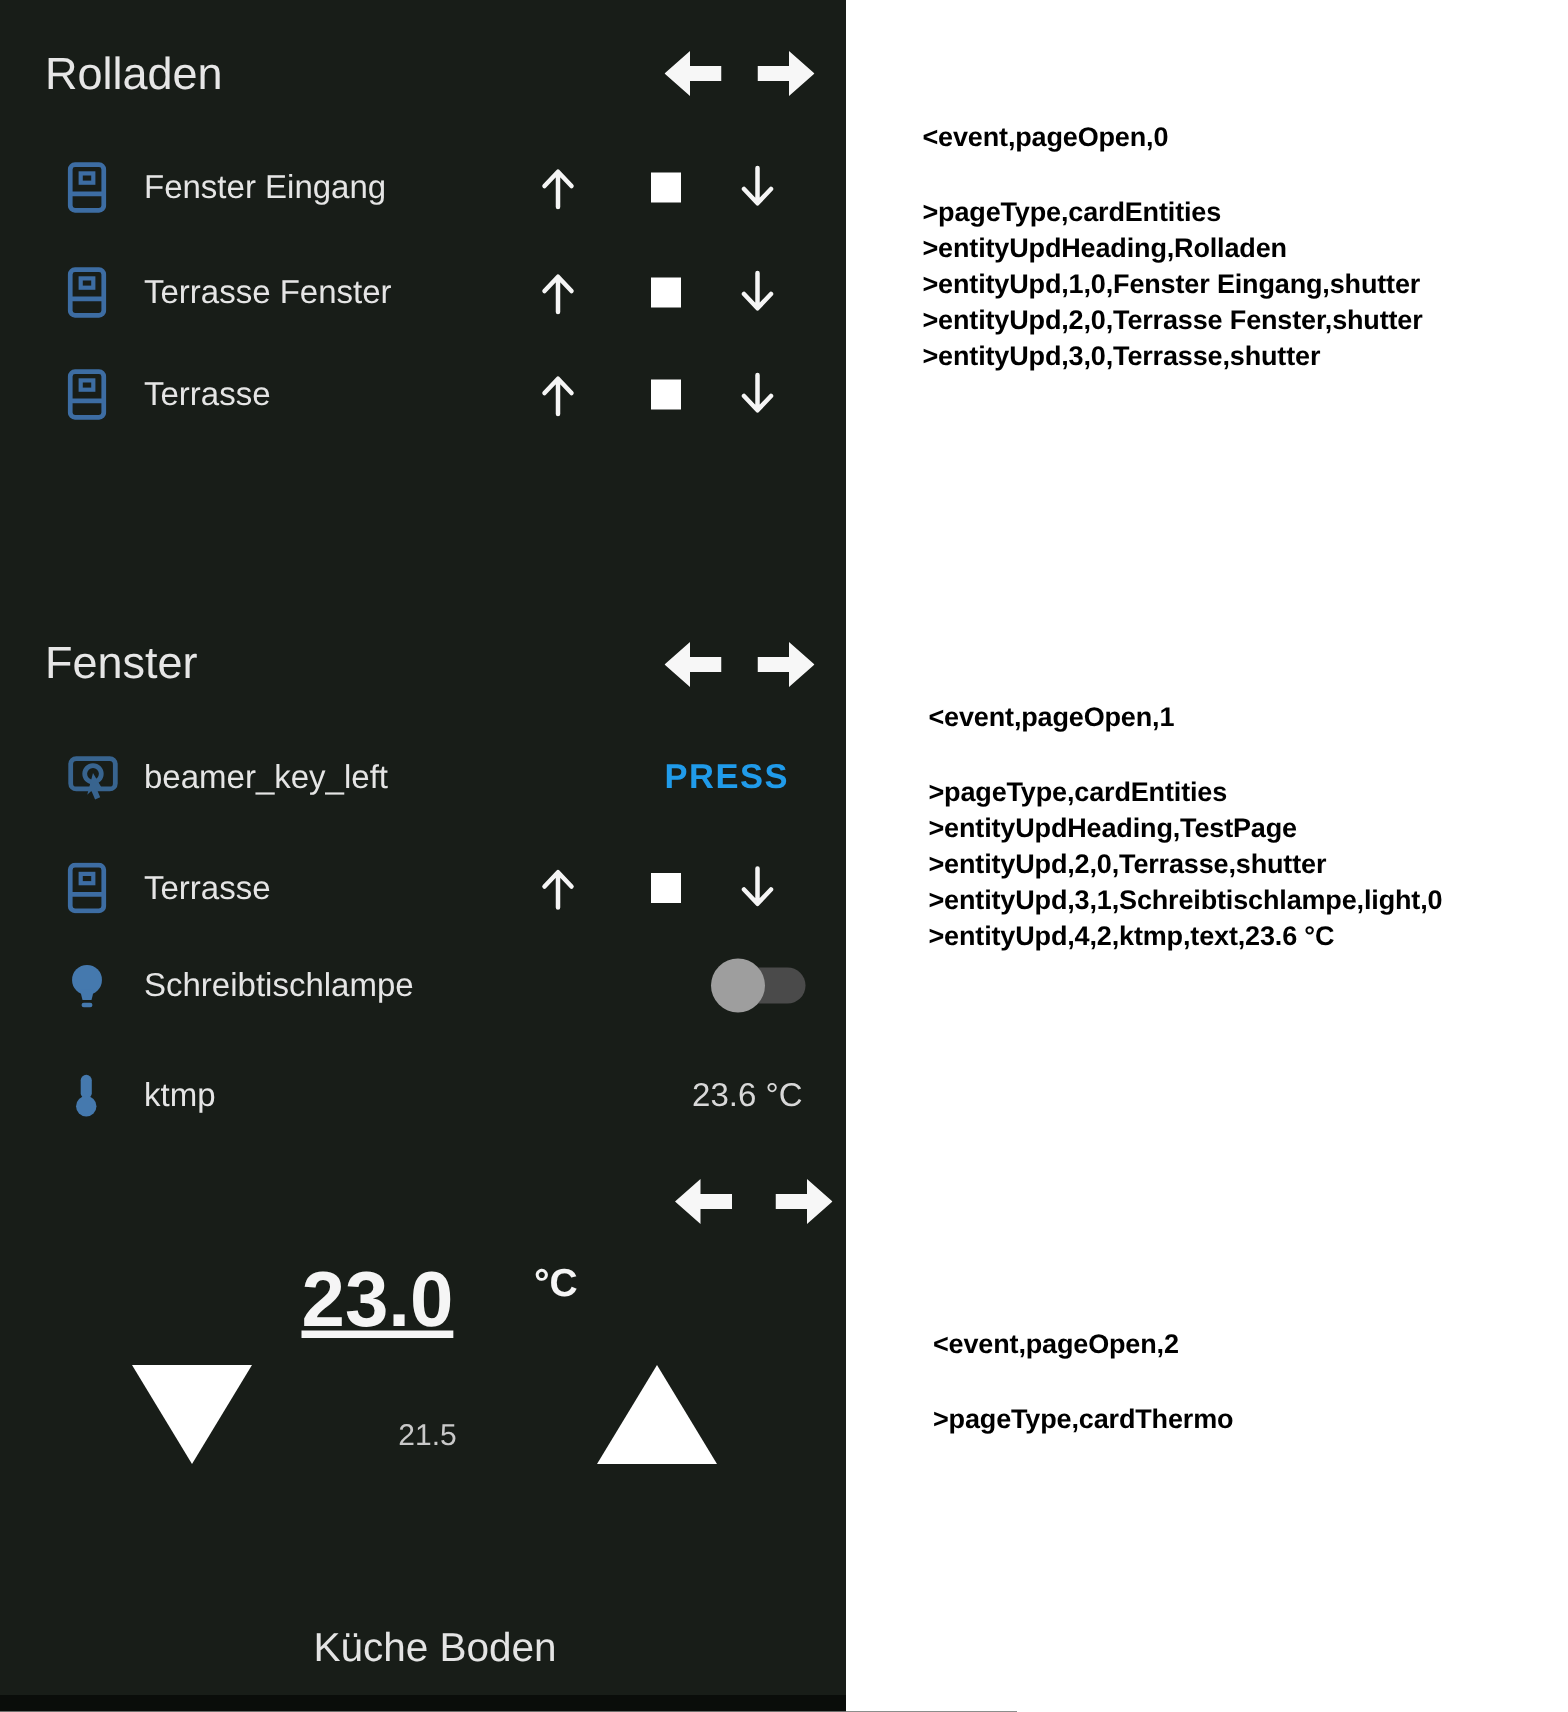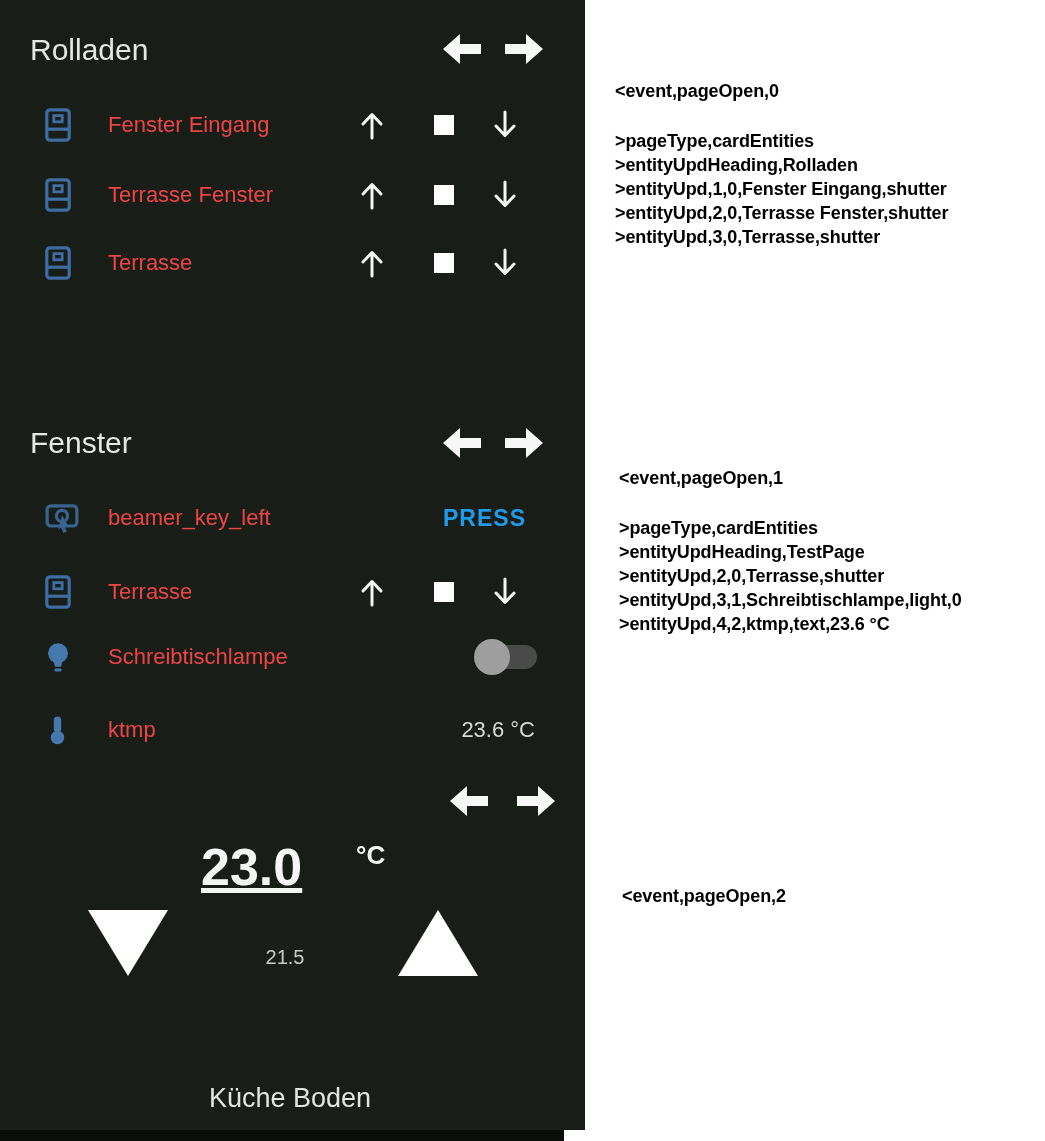--- a/index.html
+++ b/index.html
@@ -3,38 +3,38 @@
 <meta charset="utf-8">
 <style>
   html,body{margin:0;padding:0;}
   body{
     width:1045px;height:1141px;position:relative;overflow:hidden;
     background:#ffffff;
     font-family:"Liberation Sans",sans-serif;
   }
   .panel{
     position:absolute;left:0;top:0;width:564px;height:1130px;
-    background:#181d18;color:#e3e3e3;padding-left:21px;
+    background:#181d18;color:#e3e3e3;
   }
   .panel-footer{
     position:absolute;left:0;top:1130px;width:564px;height:11px;background:#0a0d0a;
   }
   .card-title{
     position:absolute;left:30px;font-size:30px;line-height:1.1;color:#e6e6e6;white-space:nowrap;
   }
   .nav-arrow{position:absolute;color:#f7f7f7;}
   .entity-row{position:absolute;left:0;width:564px;height:44px;}
   .ent-icon{position:absolute;left:45px;top:50%;transform:translateY(-50%);}
   .ic-shutter{color:#3d6da3;}
   .ic-tap{color:#38648f;}
   .ic-bulb{color:#4579ae;}
   .ic-thermo{color:#4579ae;}
   .ent-label{
-    position:absolute;left:108px;top:50%;transform:translateY(-50%);
-    font-size:22px;color:#ef4444;white-space:nowrap;
+    position:absolute;left:96px;top:50%;transform:translateY(-50%);
+    font-size:22px;color:#e5e5e5;white-space:nowrap;
   }
   .ctl{position:absolute;top:50%;transform:translateY(-50%);display:block;color:#f5f5f5;}
   .ctl-up{left:359px;}
   .ctl-stop{left:434px;}
   .ctl-down{left:492px;}
   .stop-square{display:block;width:20px;height:20px;background:#ffffff;}
   .row-value{
     position:absolute;top:50%;transform:translateY(-50%);
     font-size:22px;color:#d8d8d8;white-space:nowrap;
   }
@@ -277,15 +277,16 @@
     <div>&gt;pageType,cardEntities</div>
     <div>&gt;entityUpdHeading,TestPage</div>
     <div>&gt;entityUpd,2,0,Terrasse,shutter</div>
     <div>&gt;entityUpd,3,1,Schreibtischlampe,light,0</div>
     <div>&gt;entityUpd,4,2,ktmp,text,23.6 °C</div>
   </div>
 
   <div class="proto" style="left:622px;top:884px">
     <div>&lt;event,pageOpen,2</div>
     <div class="proto-gap"></div>
+    <div>&gt;pageType,cardThermo</div>
   </div>
 
 </div>
 
 </body></html>

